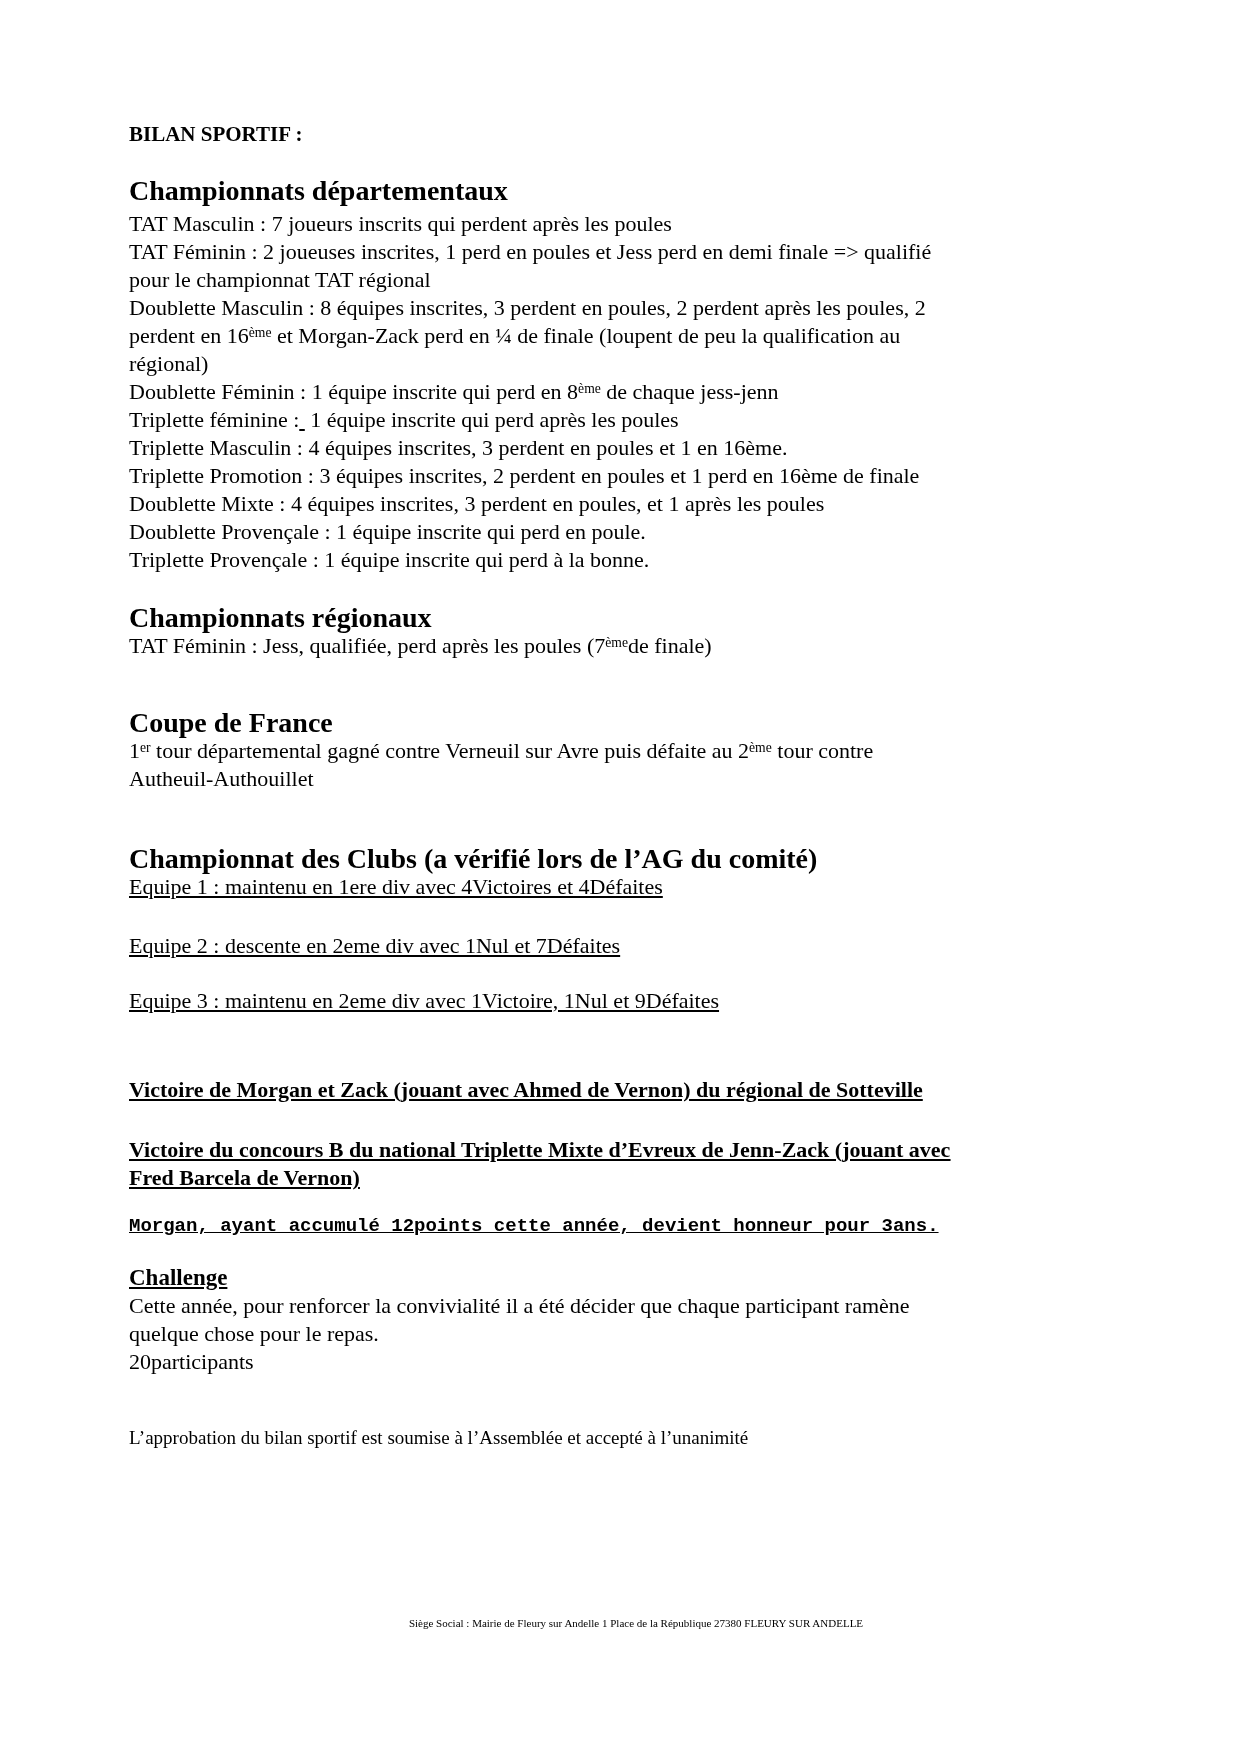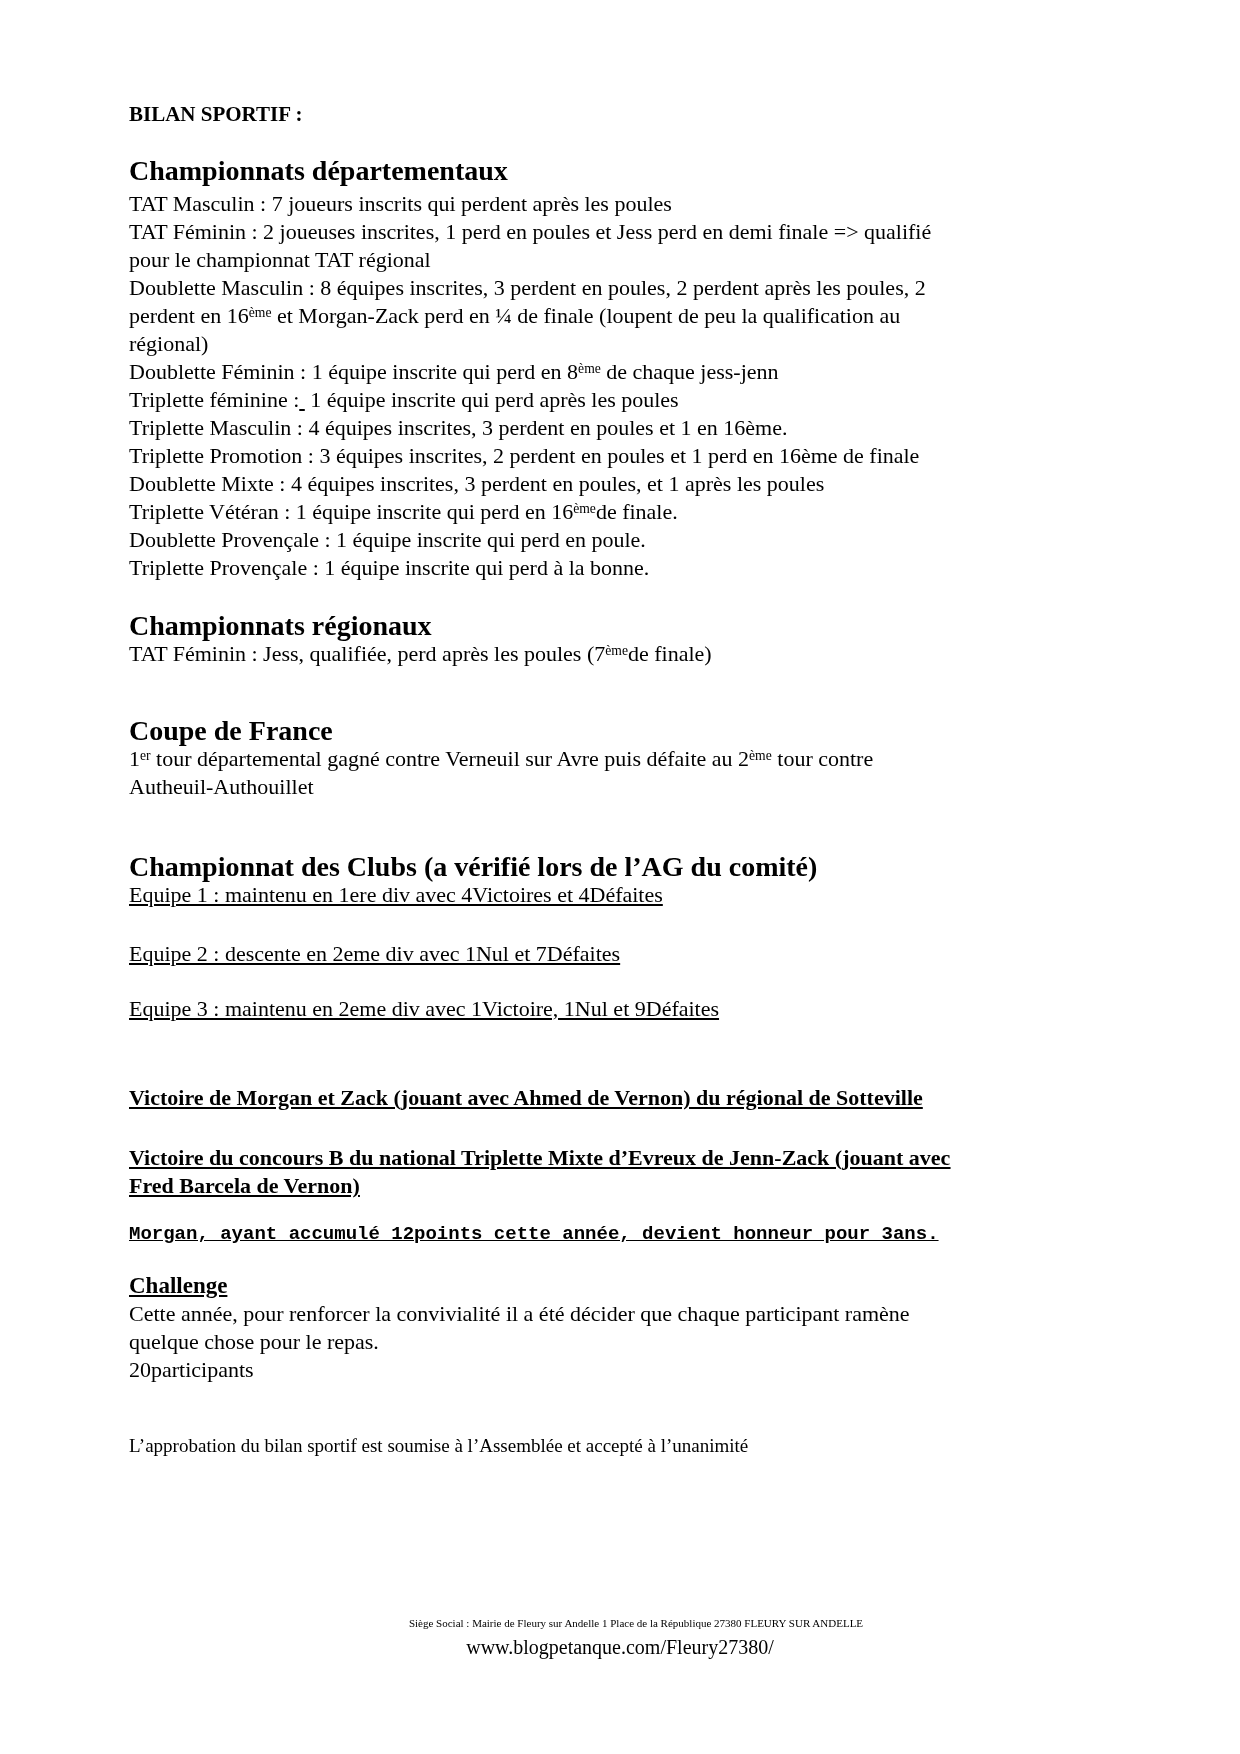--- a/index.html
+++ b/index.html
@@ -7,21 +7,21 @@
     position:relative;
     width:1240px;height:1754px;
     background:#ffffff;
     overflow:hidden;
     font-family:"Liberation Serif","DejaVu Serif",serif;
     color:#000;
   }
   .content{position:absolute;left:129px;top:100px;width:1000px;}
   .block{margin:0;}
   .line{font-size:22px;line-height:28px;white-space:nowrap;}
-  .title .line{font-size:21px;font-weight:700;}
+  .title .line{font-size:21px;font-weight:700;margin-top:20px;}
   .heading .line{font-size:28px;font-weight:700;}
   .heading-underline .line{font-size:23px;font-weight:700;text-decoration:underline;}
   .body-underline .line{text-decoration:underline;}
   .bold-underline .line{font-weight:700;text-decoration:underline;}
   .small-bold-underline .line{font-size:19px;line-height:25px;font-weight:700;text-decoration:underline;}
   .small-body .line{font-size:19px;line-height:24px;}
   sup{font-size:0.62em;line-height:0;vertical-align:baseline;position:relative;top:-0.45em;}
   .useg{text-decoration:underline;}
   .footer{position:absolute;left:0;right:0;top:1612px;text-align:center;}
   .footer-line1{font-size:11px;line-height:22px;padding-left:32px;}
@@ -43,21 +43,20 @@
         <div class="line"><span>TAT Féminin : 2 joueuses inscrites, 1 perd en poules et Jess perd en demi finale =&gt; qualifié</span></div>
         <div class="line"><span>pour le championnat TAT régional</span></div>
         <div class="line"><span>Doublette Masculin : 8 équipes inscrites, 3 perdent en poules, 2 perdent après les poules, 2</span></div>
         <div class="line"><span>perdent en 16</span><sup>ème</sup><span> et Morgan-Zack perd en ¼ de finale (loupent de peu la qualification au</span></div>
         <div class="line"><span>régional)</span></div>
         <div class="line"><span>Doublette Féminin : 1 équipe inscrite qui perd en 8</span><sup>ème</sup><span> de chaque jess-jenn</span></div>
         <div class="line"><span>Triplette féminine :</span><span class="useg">&nbsp;</span><span> 1 équipe inscrite qui perd après les poules</span></div>
         <div class="line"><span>Triplette Masculin : 4 équipes inscrites, 3 perdent en poules et 1 en 16ème.</span></div>
         <div class="line"><span>Triplette Promotion : 3 équipes inscrites, 2 perdent en poules et 1 perd en 16ème de finale</span></div>
         <div class="line"><span>Doublette Mixte : 4 équipes inscrites, 3 perdent en poules, et 1 après les poules</span></div>
-        <div class="line"><span>Triplette Vétéran : 1 équipe inscrite qui perd en 16</span><sup>ème</sup><span>de finale.</span></div>
         <div class="line"><span>Doublette Provençale : 1 équipe inscrite qui perd en poule.</span></div>
         <div class="line"><span>Triplette Provençale : 1 équipe inscrite qui perd à la bonne.</span></div>
       </div>
       <div class="block heading" style="margin-top: 30px;">
         <div class="line"><span>Championnats régionaux</span></div>
       </div>
       <div class="block body">
         <div class="line"><span>TAT Féminin : Jess, qualifiée, perd après les poules (7</span><sup>ème</sup><span>de finale)</span></div>
       </div>
       <div class="block heading" style="margin-top: 49px;">
@@ -96,15 +95,14 @@
         <div class="line"><span>Cette année, pour renforcer la convivialité il a été décider que chaque participant ramène</span></div>
         <div class="line"><span>quelque chose pour le repas.</span></div>
         <div class="line"><span>20participants</span></div>
       </div>
       <div class="block small-body" style="margin-top: 50px;">
         <div class="line"><span>L’approbation du bilan sportif est soumise à l’Assemblée et accepté à l’unanimité</span></div>
       </div>
     </div>
   <div class="footer">
     <div class="footer-line1">Siège Social : Mairie de Fleury sur Andelle 1 Place de la République 27380 FLEURY SUR ANDELLE</div>
-    <div class="footer-line2">www.blogpetanque.com/Fleury27380/</div>
   </div>
 </div>
 
 </body></html>

